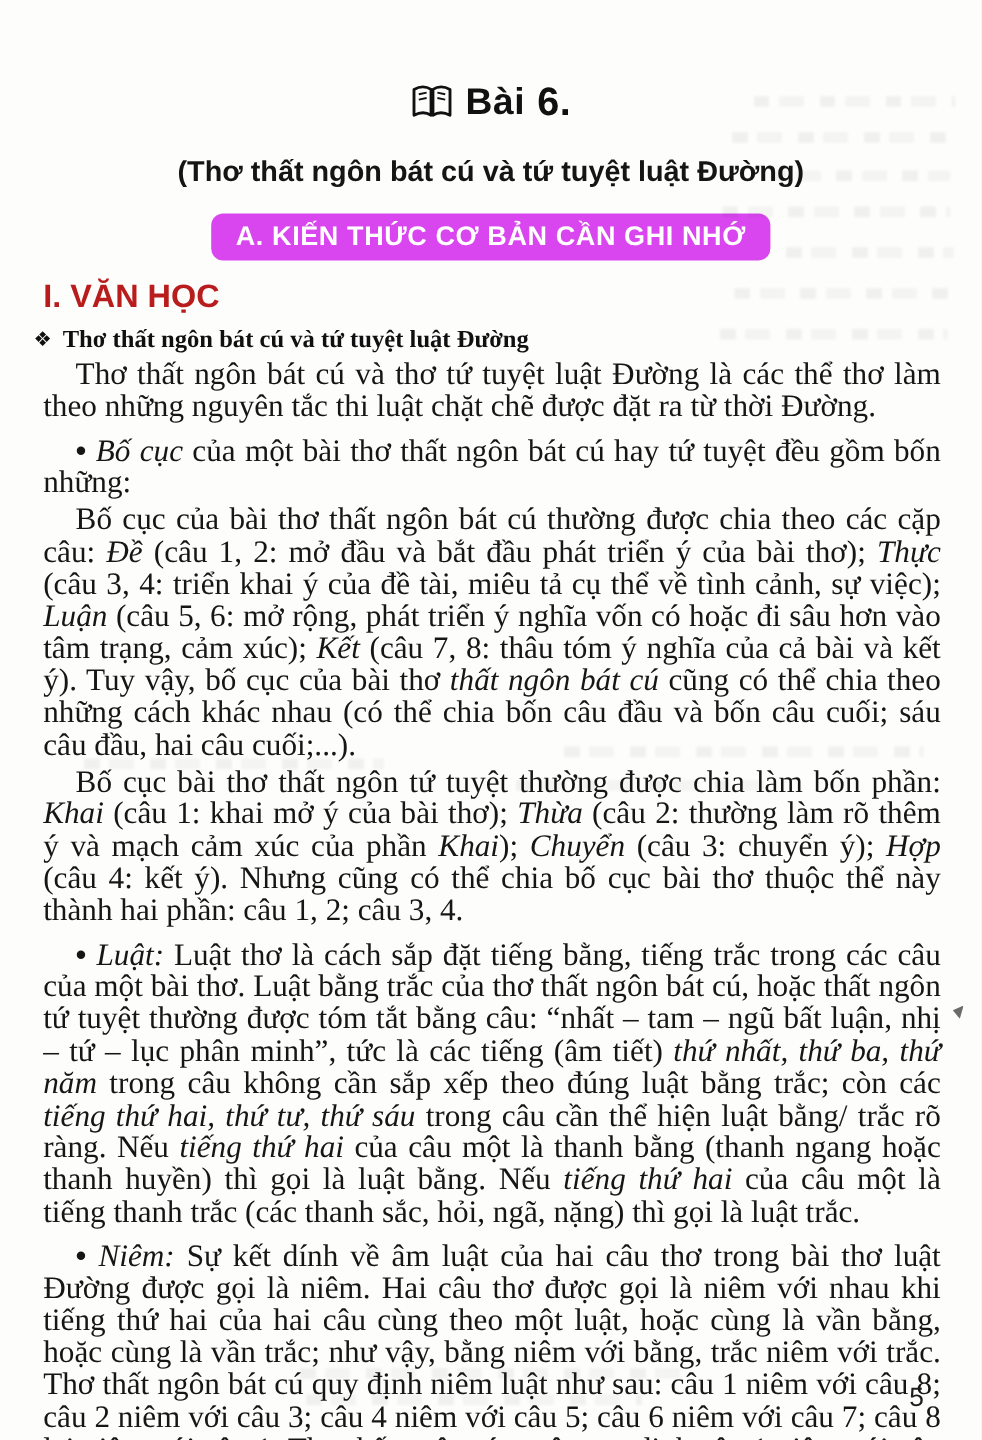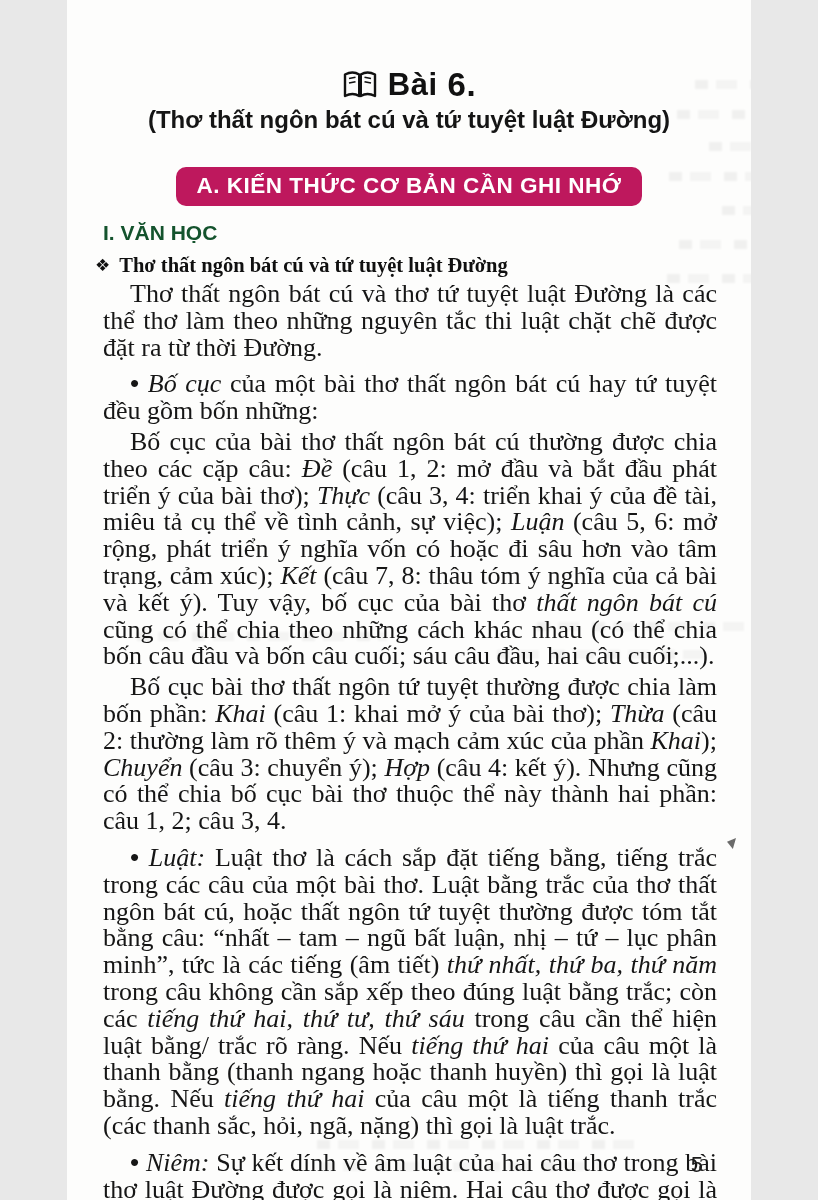--- a/index.html
+++ b/index.html
@@ -1,51 +1,51 @@
 <!DOCTYPE html>
 <html lang="vi"><head>
 <meta charset="utf-8">
 <style>
   html,body{margin:0;padding:0;}
   body{background:#e8e8e8;}
   .page{
     position:relative;
-    width:684px;height:1200px;
+    width:818px;height:1200px;
     margin:0 auto;
     background:#fdfdfc;
     overflow:hidden;
     font-family:"Liberation Serif", serif;
     color:#161616;
   }
   
   .header{ text-align:center; padding-top:66px; }
   .title-line{
     display:flex; justify-content:center; align-items:center; gap:10px;
     font-family:"Liberation Sans", sans-serif;
     font-weight:bold; font-size:31px; letter-spacing:.5px; color:#111;
   }
   .title-line .lesson-num{ font-size:33px; }
   .book-ic{ display:inline-flex; align-items:center; }
   .subtitle{
-    margin-top:2px;
+    margin-top:26px;
     font-family:"Liberation Sans", sans-serif;
     font-weight:bold; font-size:24px; color:#151515;
   }
   .badge{
-    display:inline-block; margin-top:33px;
-    background:#be185d; color:#fff;
+    display:inline-block; margin-top:20px;
+    background:#d946ef; color:#fff;
     font-family:"Liberation Sans", sans-serif;
     font-weight:bold; font-size:22.5px; letter-spacing:.5px;
     padding:6px 20px 7px 20px; border-radius:10px;
   }
   
   .sec-head{
     margin:15px 0 0 36px;
     font-family:"Liberation Sans", sans-serif;
-    font-weight:bold; font-size:21px; color:#14532d;
+    font-weight:bold; font-size:27px; color:#b91c1c;
   }
   .subsec{
     margin:9px 36px 0 28px;
     font-weight:bold; font-size:20.5px; color:#101010;
   }
   .subsec .diamond{
     font-family:"DejaVu Sans", sans-serif;
     font-size:17px; margin-right:9px; position:relative; top:-1px;
   }
   

